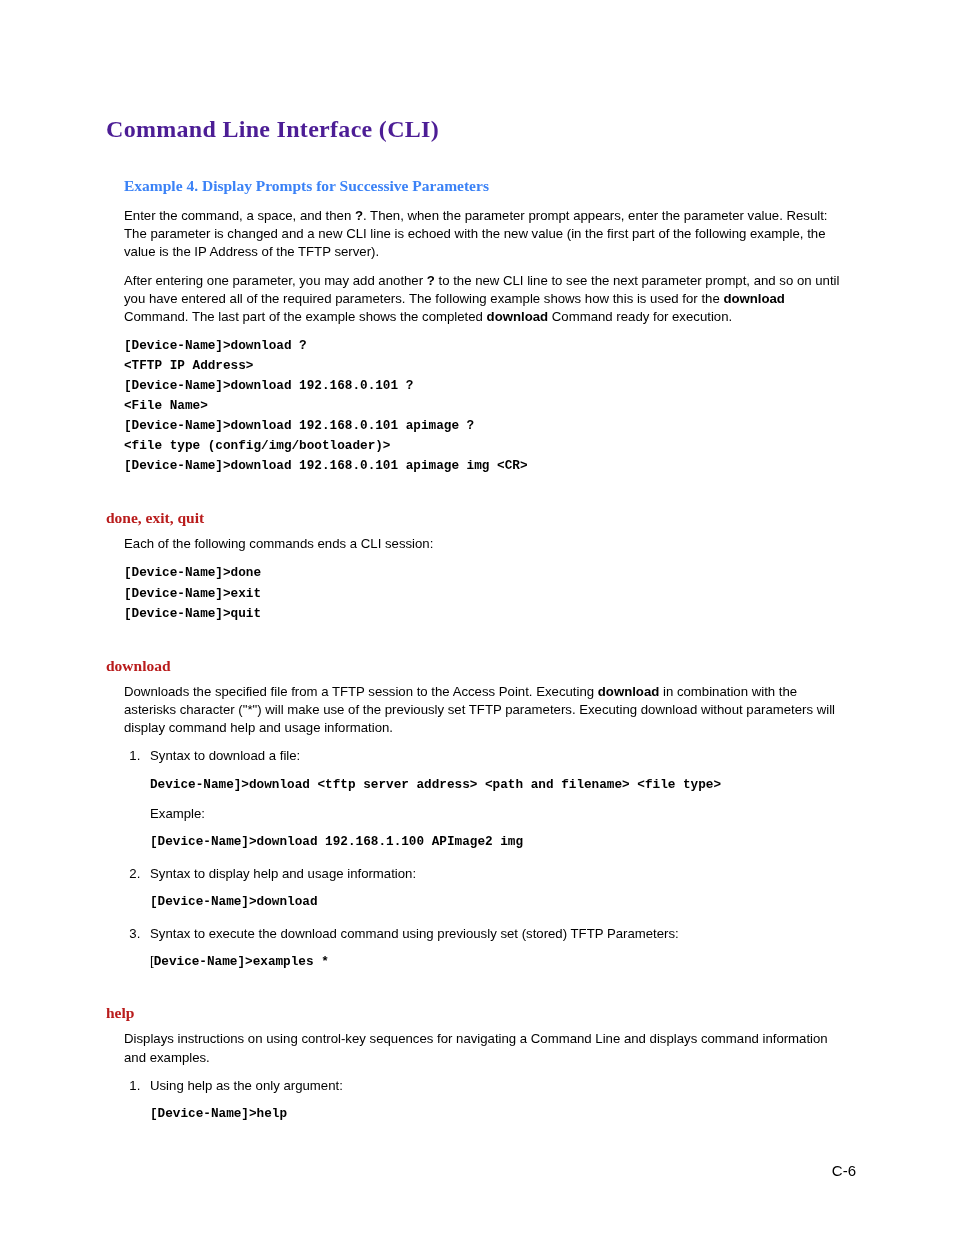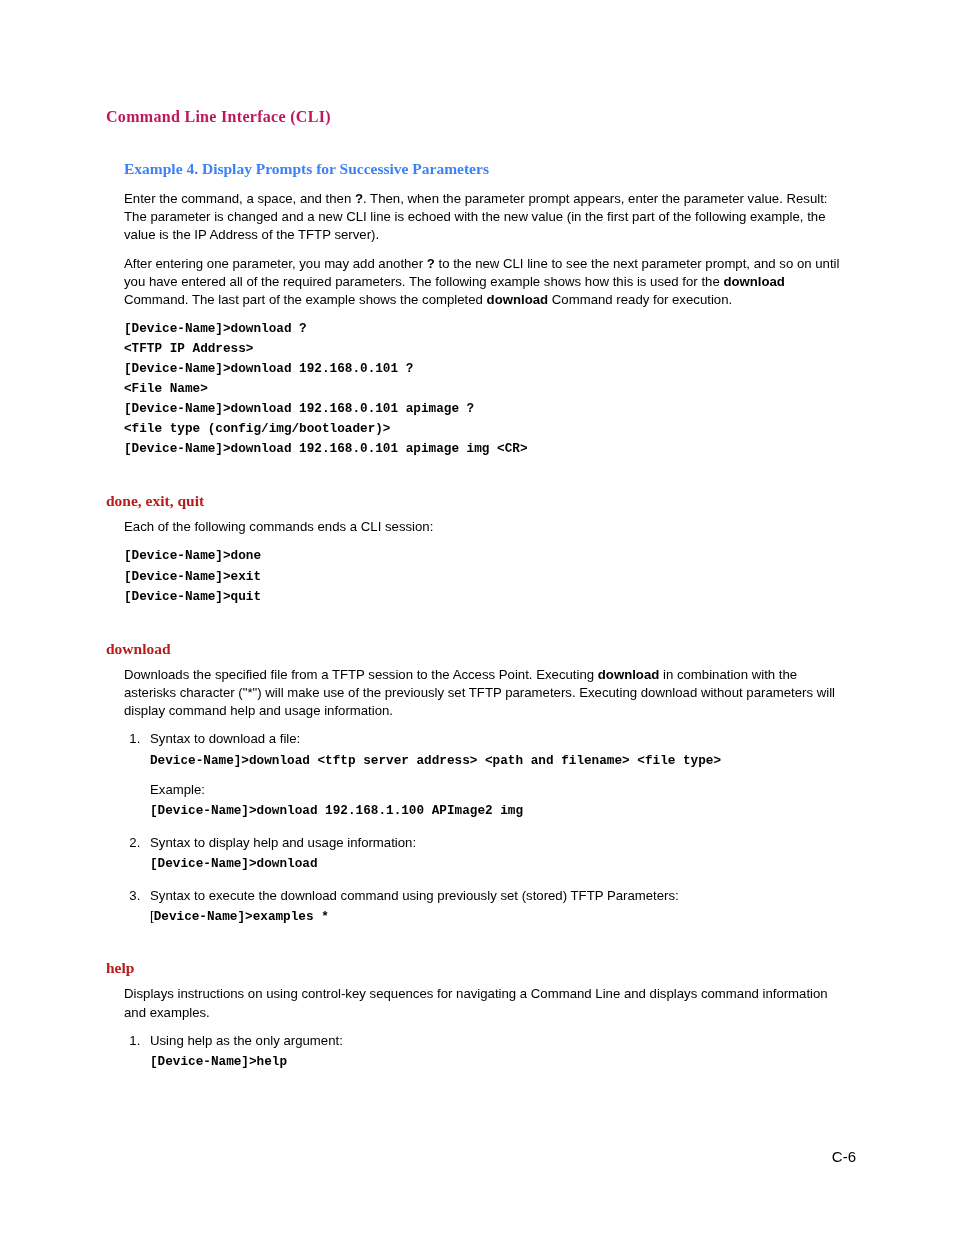--- a/index.html
+++ b/index.html
@@ -11,24 +11,24 @@
     width: 954px;
     height: 1235px;
     position: relative;
     background: #fff;
   }
   .page {
     padding: 104px 104px 60px 106px;
   }
   h1.title {
     font-family: Georgia, 'Times New Roman', serif;
-    font-size: 16px;
+    font-size: 24px;
     font-weight: bold;
-    color: #be185d;
-    margin: 4px 0 34px 0;
+    color: #4c1d95;
+    margin: 12px 0 34px 0;
     letter-spacing: 0.3px;
   }
   h2.example-title {
     font-family: Georgia, 'Times New Roman', serif;
     font-size: 15.5px;
     font-weight: bold;
     color: #3b82f6;
     margin: 0 0 12px 0;
   }
   h2.section {
@@ -55,27 +55,27 @@
   .block { margin-top: 8px; }
   ol.numlist {
     margin: 6px 0 0 0;
     padding-left: 20px;
   }
   ol.numlist li {
     padding-left: 6px;
     margin-bottom: 14px;
     line-height: 1.38;
   }
-  .li-sub { margin-top: 2px; }
+  .li-sub { margin-top: 9px; }
   .li-sub-gap { margin-top: 12px; }
   .indent { margin-left: 0; }
   .pagenum {
     position: absolute;
     right: 98px;
-    bottom: 70px;
+    bottom: 56px;
     font-family: Arial, Helvetica, sans-serif;
     font-size: 15px;
   }
 </style>
 </head>
 <body>
 
 <div class="page">
 
   <h1 class="title">Command Line Interface (CLI)</h1>

